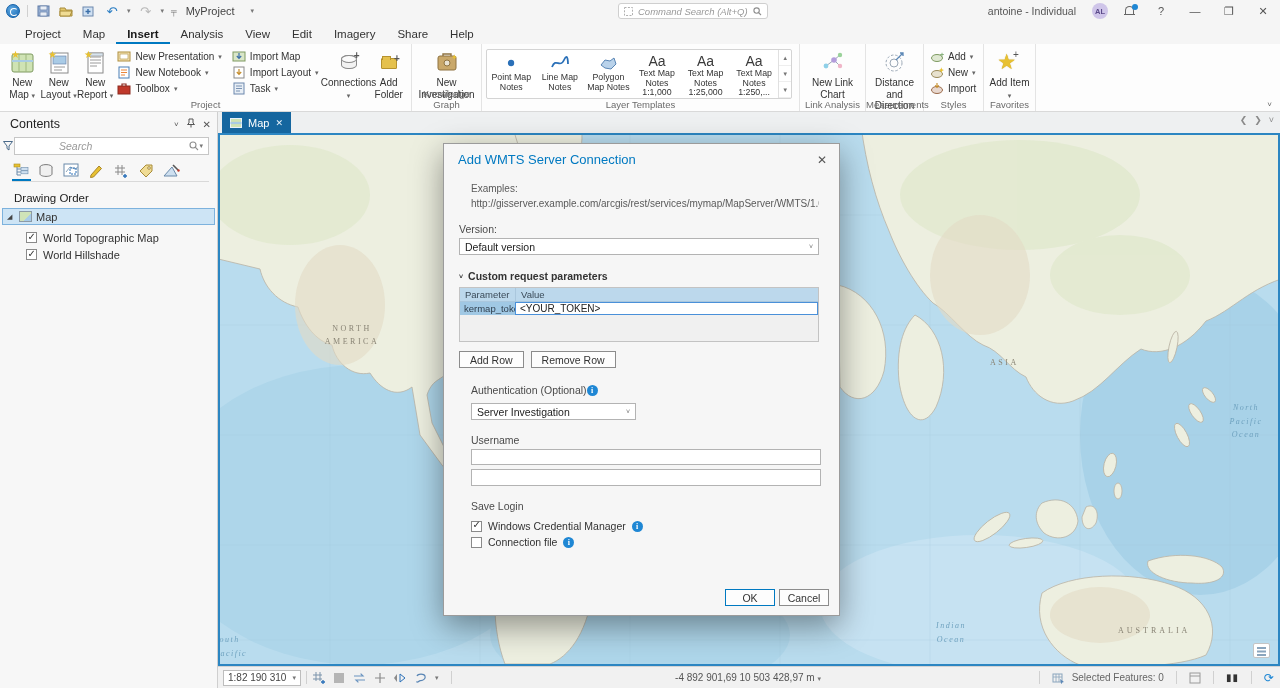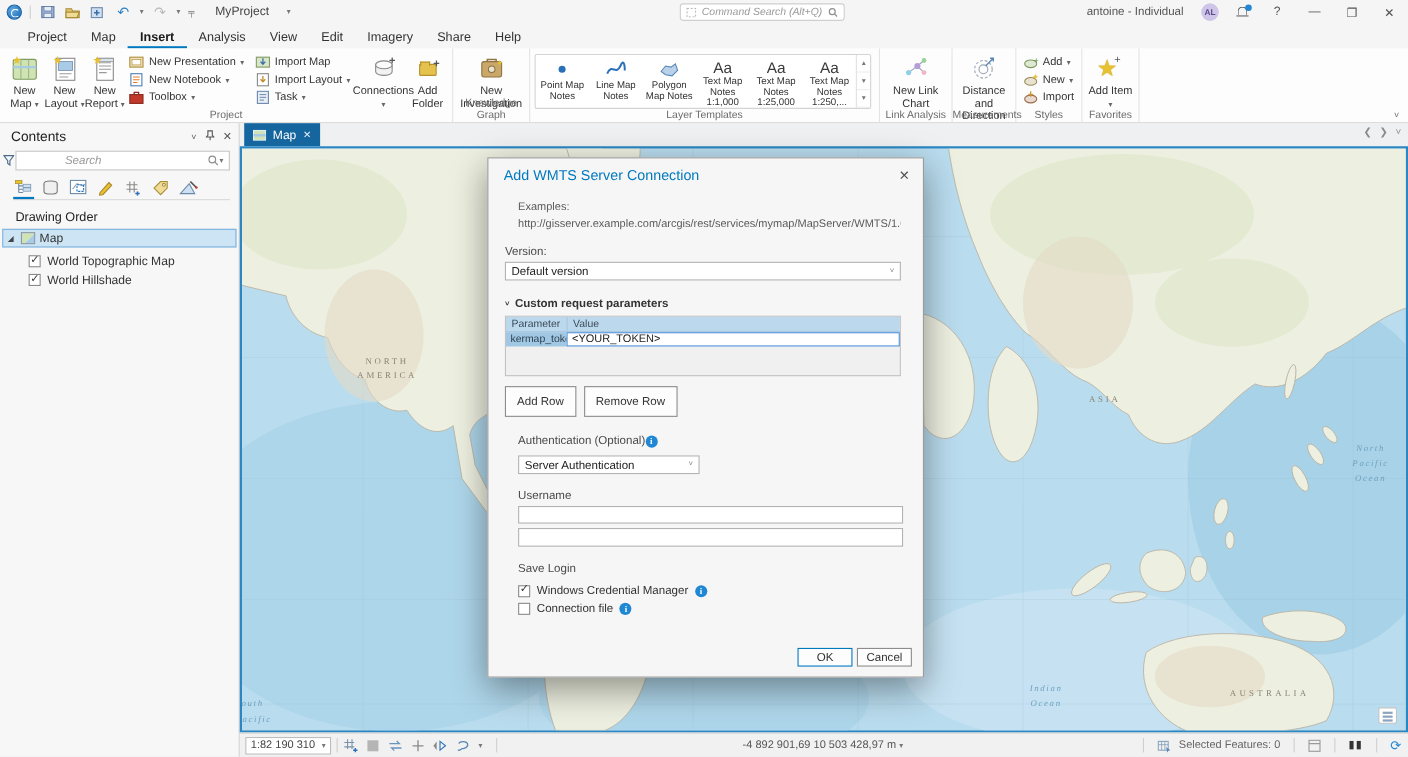--- a/index.html
+++ b/index.html
@@ -7,21 +7,21 @@
   body { font-family:"Liberation Sans","DejaVu Sans",sans-serif; font-size:11px; color:#333; background:#f3f3f3; position:relative; }
 
   
   .titlebar { position:absolute; top:0; left:0; width:1280px; height:22px; background:#f5f5f5; display:flex; align-items:center; }
   .tb-left { display:flex; align-items:center; gap:7px; padding-left:6px; }
   .logo-circle { width:14px; height:14px; border-radius:50%; background:radial-gradient(circle at 35% 35%, #5ea7e0, #1769b5); border:1px solid #1260a8; position:relative; }
   .logo-circle::after { content:""; position:absolute; left:3px; top:3px; width:6px; height:6px; border:1.5px solid #fff; border-right-color:transparent; border-radius:50%; }
   .tb-sep { width:1px; height:12px; background:#d0d0d0; }
   .qa-icon { width:16px; height:14px; display:flex; align-items:center; justify-content:center; }
   .tb-chev { color:#777; font-size:7px; }
-  .tb-project { margin-left:19px; color:#444; font-size:11px; display:flex; align-items:center; gap:16px; }
+  .tb-project { margin-left:9px; color:#444; font-size:11px; display:flex; align-items:center; gap:16px; }
   .cmd-search { position:absolute; left:618px; top:3px; width:150px; height:16px; background:#fff; border:1px solid #cfcfcf; border-radius:3px; display:flex; align-items:center; gap:5px; padding:0 5px; color:#9a9a9a; }
   .cmd-search .ph { font-style:italic; font-size:9.5px; flex:1; white-space:nowrap; overflow:hidden; }
   .tb-right { position:absolute; right:0; top:0; height:22px; display:flex; align-items:center; gap:16px; padding-right:8px; }
   .user-name { color:#555; font-size:10.5px; }
   .avatar { width:16px; height:16px; border-radius:50%; background:#cfc5e9; color:#5b4a8a; font-size:7.5px; font-weight:bold; display:flex; align-items:center; justify-content:center; }
   .bell { position:relative; width:12px; height:13px; }
   .bell .body { position:absolute; left:1px; top:1px; width:9px; height:8px; border:1.3px solid #666; border-bottom:none; border-radius:5px 5px 0 0; }
   .bell .bar { position:absolute; left:0; top:9px; width:11px; height:1.4px; background:#666; }
   .bell .dot { position:absolute; right:-2px; top:-1px; width:6px; height:6px; border-radius:50%; background:#1f87d4; }
   .winbtn { color:#555; font-size:11px; width:18px; text-align:center; }
@@ -111,21 +111,21 @@
   .selectbox .v { flex:1; }
   .crp-head { display:flex; align-items:center; gap:5px; margin-top:15px; font-weight:bold; color:#333; font-size:10.5px; }
   .ptable { margin-top:5px; border:1px solid #c3c3c3; background:#f0f0f0; }
   .pt-hrow { display:flex; background:#bcd8ec; border-bottom:1px solid #aac7dd; }
   .pt-hcell { font-size:9.5px; color:#3a4a58; padding:1px 5px; }
   .pt-row { display:flex; }
   .pt-pcell { width:55px; background:#a0c8e4; font-size:9.5px; color:#2f3f4e; padding:1px 4px; }
   .pt-vcell { flex:1; background:#fff; border:1px solid #4a90d9; font-size:10px; color:#222; padding:0 4px; }
   .pt-empty { height:26px; }
   .btnrow { display:flex; gap:7px; margin-top:9px; }
-  .pbtn { background:#fdfdfd; border:1px solid #8c8c8c; font-size:10.5px; color:#333; padding:1px 10px; height:28px; display:flex; align-items:center; }
+  .pbtn { background:#fdfdfd; border:1px solid #8c8c8c; font-size:10.5px; color:#333; padding:1px 10px; height:17px; display:flex; align-items:center; }
   .info-ic { width:11px; height:11px; border-radius:50%; background:#1f87d4; color:#fff; font-size:8px; font-weight:bold; display:inline-flex; align-items:center; justify-content:center; font-family:"Liberation Serif",serif; vertical-align:middle; }
   .auth-row { display:flex; align-items:center; margin:16px 0 0 12px; }
   .cbrow { display:flex; align-items:center; gap:6px; margin:4px 0 0 12px; font-size:10.5px; color:#333; }
   .dlg-actions { position:absolute; right:10px; bottom:9px; display:flex; gap:4px; }
   .dbtn { width:50px; height:17px; background:#fdfdfd; border:1px solid #8c8c8c; font-size:10.5px; color:#333; display:flex; align-items:center; justify-content:center; }
   .dbtn.default { border:1px solid #0079c1; }
 
   
   .folder-ic { width:16px; height:11px; background:#e5c14d; border:1px solid #b6922e; border-radius:1px; position:relative; margin-top:3px; }
   .folder-ic::before { content:""; position:absolute; top:-3px; left:0; width:7px; height:3px; background:#e5c14d; border:1px solid #b6922e; border-bottom:none; }
@@ -712,21 +712,21 @@
     </div>
     <div class="btnrow">
       <div class="pbtn">Add Row</div>
       <div class="pbtn">Remove Row</div>
     </div>
     <div class="auth-row">
       <span class="lbl">Authentication (Optional)</span>
       <span class="info-ic">i</span>
     </div>
     <div class="selectbox" style="width:165px; margin:7px 0 0 12px;">
-      <span class="v">Server Authentication</span>
+      <span class="v">Server Investigation</span>
       <span class="tb-chev">˅</span>
     </div>
     <div class="lbl" style="margin:14px 0 0 12px;">Username</div>
     <input class="field" style="width: 350px; margin: 3px 0px 0px 12px; height: 16px;">
     <input class="field" style="width: 350px; margin: 4px 0px 0px 12px; height: 17px;">
     <div class="lbl" style="margin:14px 0 0 12px;">Save Login</div>
     <div class="cbrow" style="margin-top:8px;">
       <div class="cb checked"></div>
       <span>Windows Credential Manager</span>
       <span class="info-ic">i</span>

